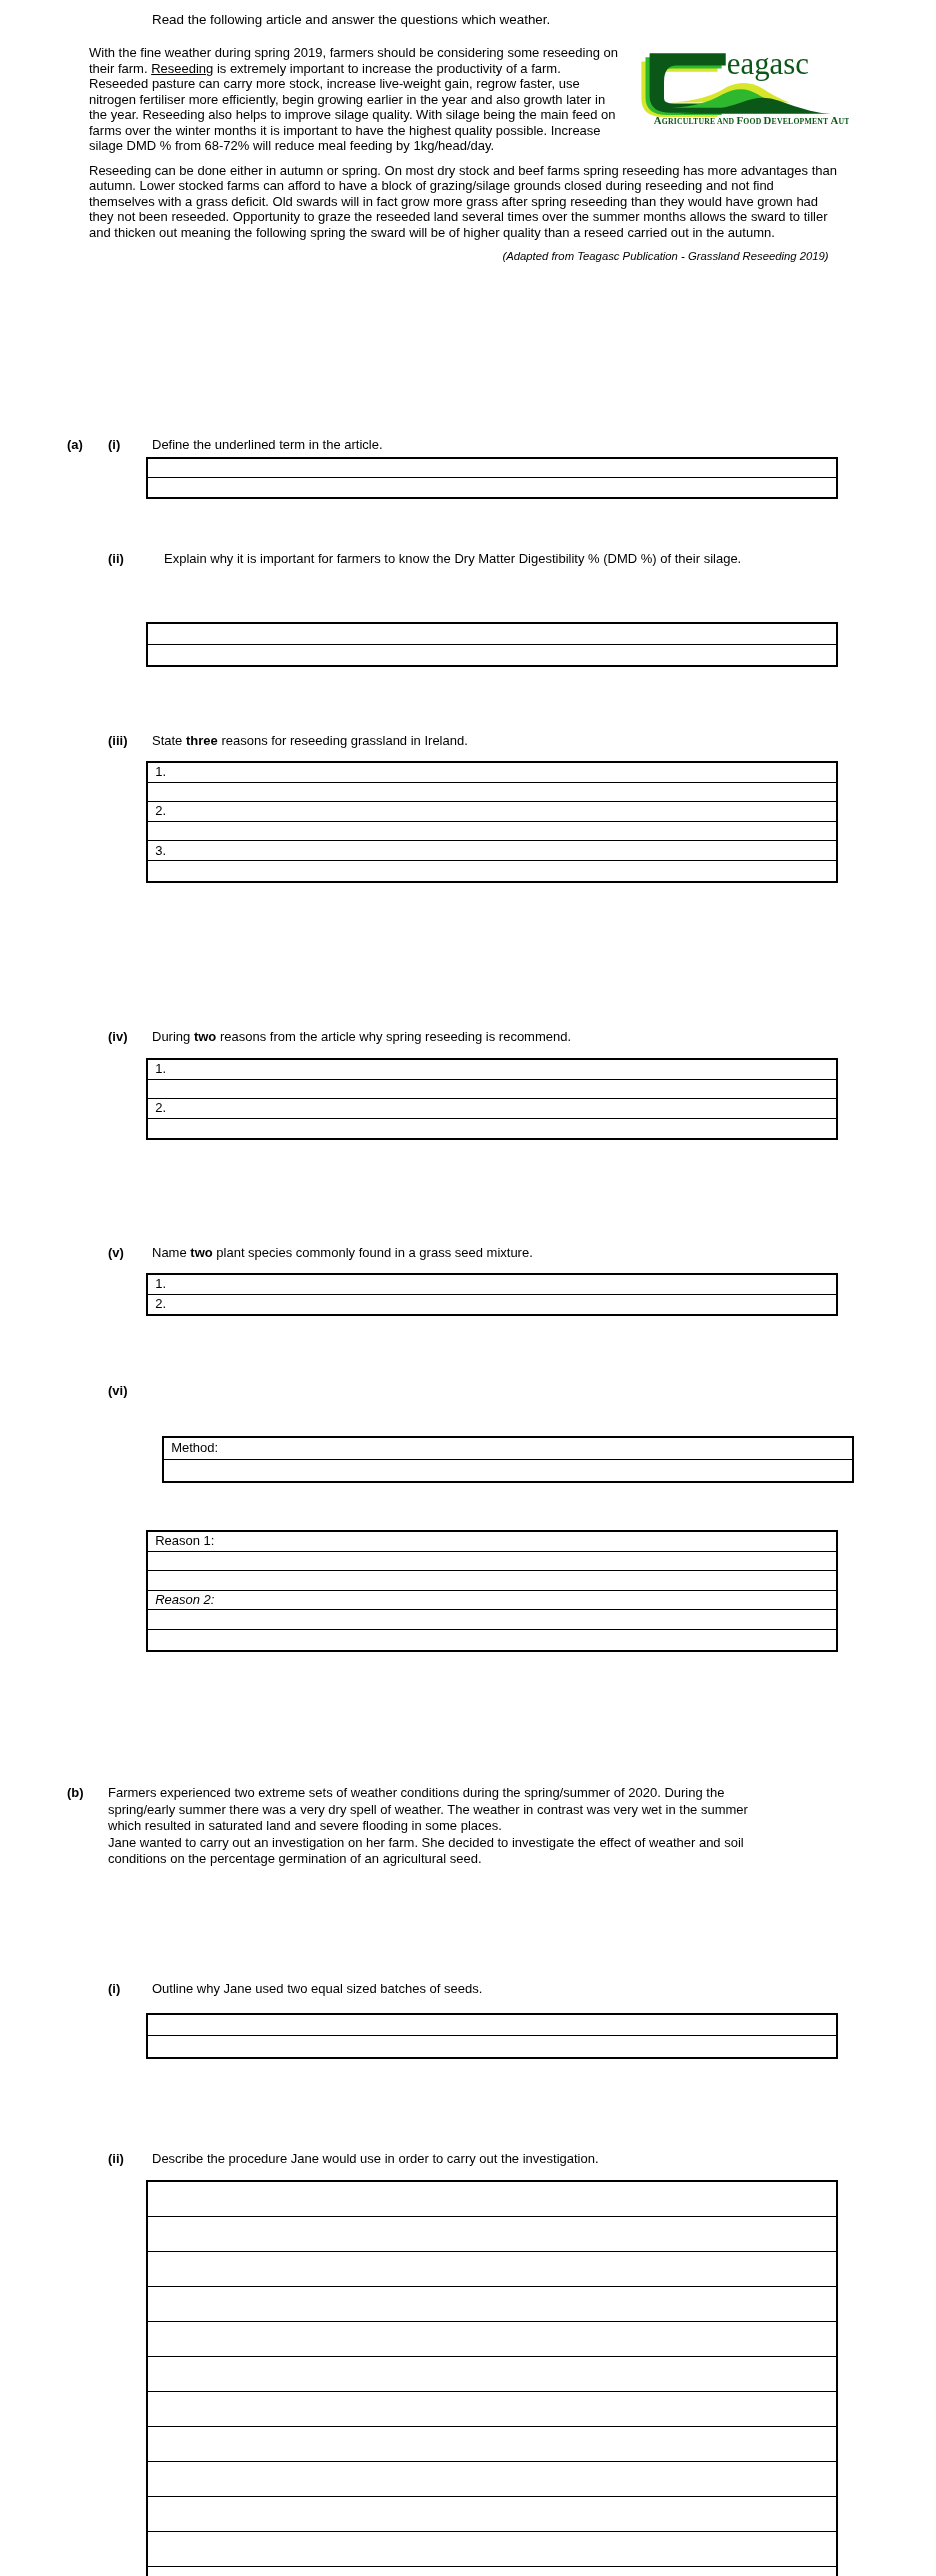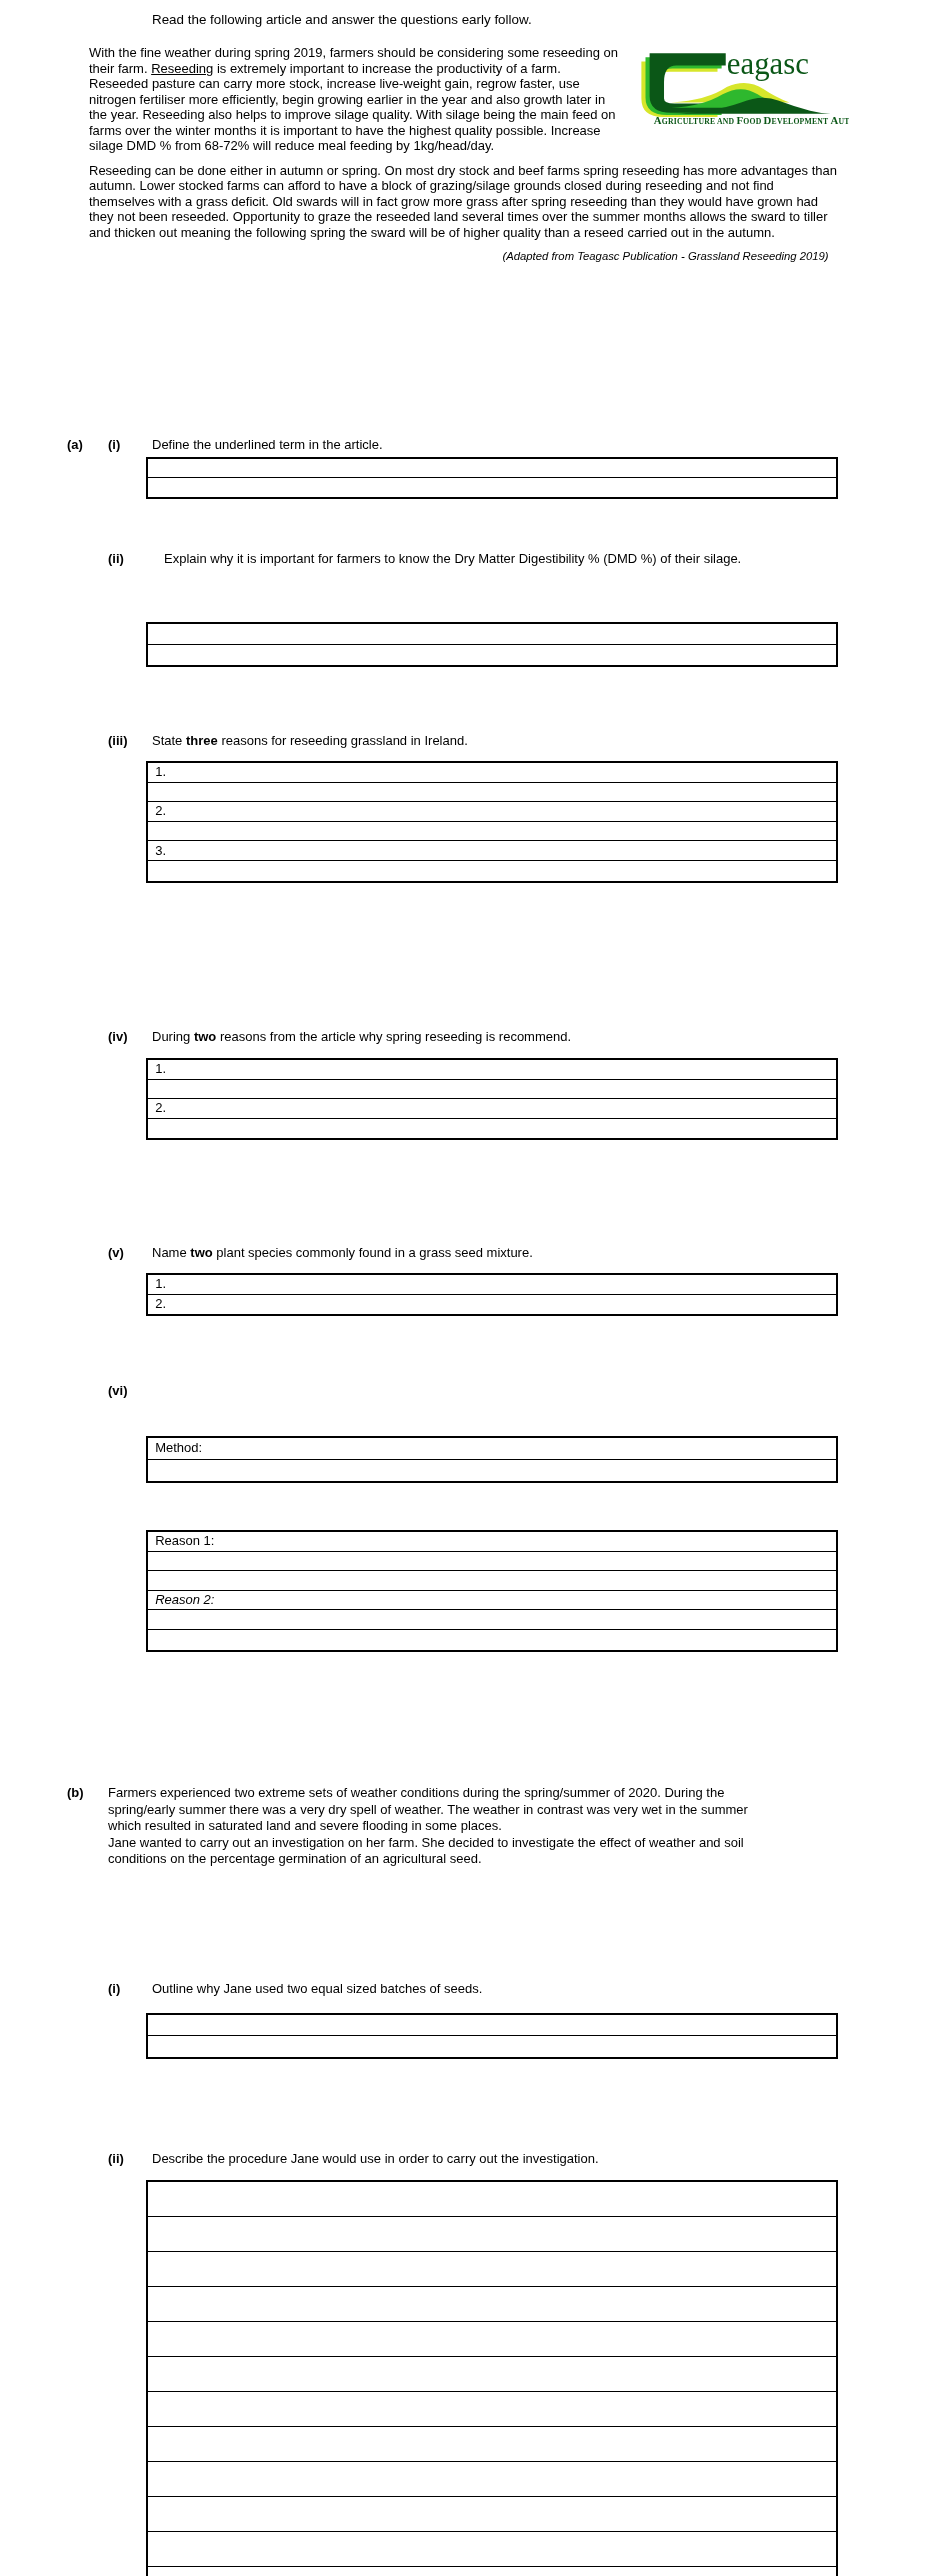--- a/index.html
+++ b/index.html
@@ -123,21 +123,21 @@
     transform: translateY(-50%);
     font-size: 13px;
     line-height: 15.5px;
   }
 </style>
 </head>
 <body>
 
 <div class="page">
 
-  <div class="intro-line">Read the following article and answer the questions early follow.</div>
+  <div class="intro-line">Read the following article and answer the questions which weather.</div>
 
   <div class="logo">
     <svg viewBox="0 0 405 175" xmlns="http://www.w3.org/2000/svg">
 
       <path d="M2 28 L150 28 L150 48 L56 48 Q28 48 28 72 L28 100 Q28 118 50 118 L150 118 L150 136 L44 136 Q2 136 2 100 Z" fill="#D7E62B"></path>
 
       <path d="M10 20 L158 20 L158 42 L62 42 Q36 42 36 70 L36 100 Q36 114 58 114 L158 114 L158 132 L52 132 Q10 132 10 98 Z" fill="#2EB82E"></path>
 
       <path d="M18 12 L166 12 L166 36 L70 36 Q46 36 46 68 L46 100 Q46 110 66 110 L166 110 L166 128 L60 128 Q18 128 18 96 Z" fill="#0B5717"></path>
 
@@ -229,21 +229,21 @@
       </div>
     <div class="ansrow" style="height:19.6px;">
         <span class="rowlabel">2.</span>
       </div>
   </div>
 
   <div class="qrow" style="left:67px; top:1383px; width:773px;">
     <div class="lbl-outer"></div>
     <div class="lbl-roman">(vi)</div>
   </div>
-  <div class="ansbox" style="top:1436px;">
+  <div class="ansbox" style="top:1436px;margin-left:16px;">
     <div class="ansrow" style="height:21.6px;">
         <span class="rowlabel">Method:</span>
       </div>
     <div class="ansrow" style="height:21.6px;"></div>
   </div>
   <div class="ansbox" style="top:1530px;">
     <div class="ansrow" style="height:19.6px;">
         <span class="rowlabel">Reason 1:</span>
       </div>
     <div class="ansrow" style="height:19.6px;"></div>

